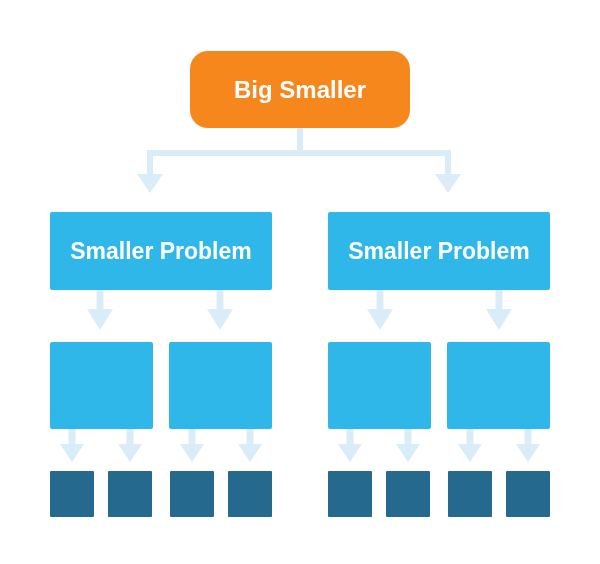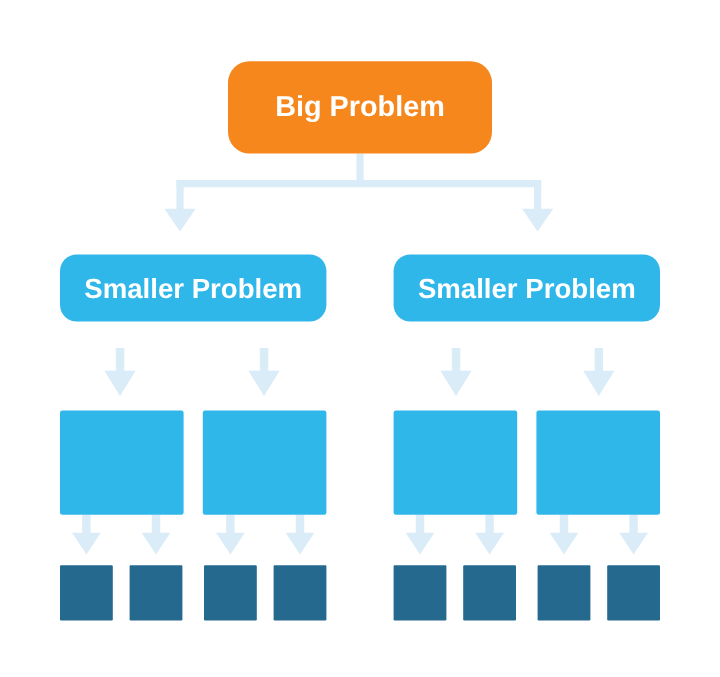--- a/index.html
+++ b/index.html
@@ -37,23 +37,23 @@
     top: 51px;
     width: 220px;
     height: 77px;
     background: var(--root-fill, #f6871d);
     border-radius: 18px;
     font-size: 24px;
   }
   .branch {
     top: 212px;
     width: 222px;
-    height: 56px;
+    height: 78px;
     background: var(--node-fill, #2fb7ea);
-    border-radius: 14px;
+    border-radius: 2px;
     font-size: 23px;
   }
   .branch.b0 { left: 50px; }
   .branch.b1 { left: 328px; }
   .subnode {
     top: 342px;
     width: 103px;
     height: 87px;
     background: var(--node-fill, #2fb7ea);
     border-radius: 2px;
@@ -125,21 +125,21 @@
       <polygon points="180,444 204,444 192,462"></polygon>
       <polygon points="238,444 262,444 250,462"></polygon>
       <polygon points="338,444 362,444 350,462"></polygon>
       <polygon points="396,444 420,444 408,462"></polygon>
       <polygon points="458,444 482,444 470,462"></polygon>
       <polygon points="516,444 540,444 528,462"></polygon>
     </g>
   </svg>
 
   <div class="box root">
-    <span>Big Problem</span>
+    <span>Big Smaller</span>
   </div>
 
   <div class="box branch b0">
     <span>Smaller Problem</span>
   </div>
   <div class="box branch b1">
     <span>Smaller Problem</span>
   </div>
 
   <div class="box subnode s0"></div>

